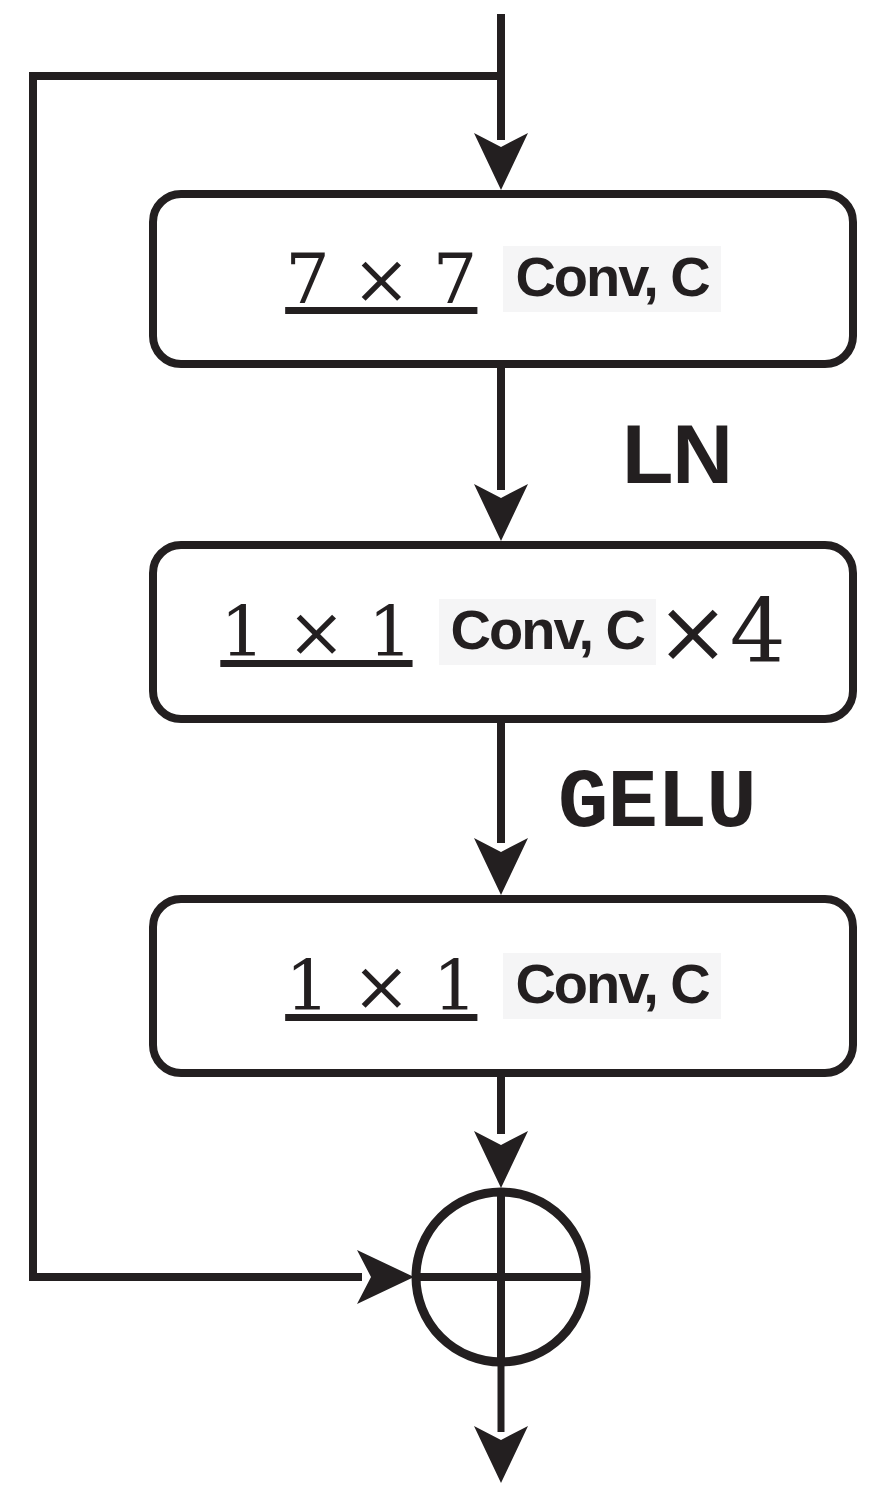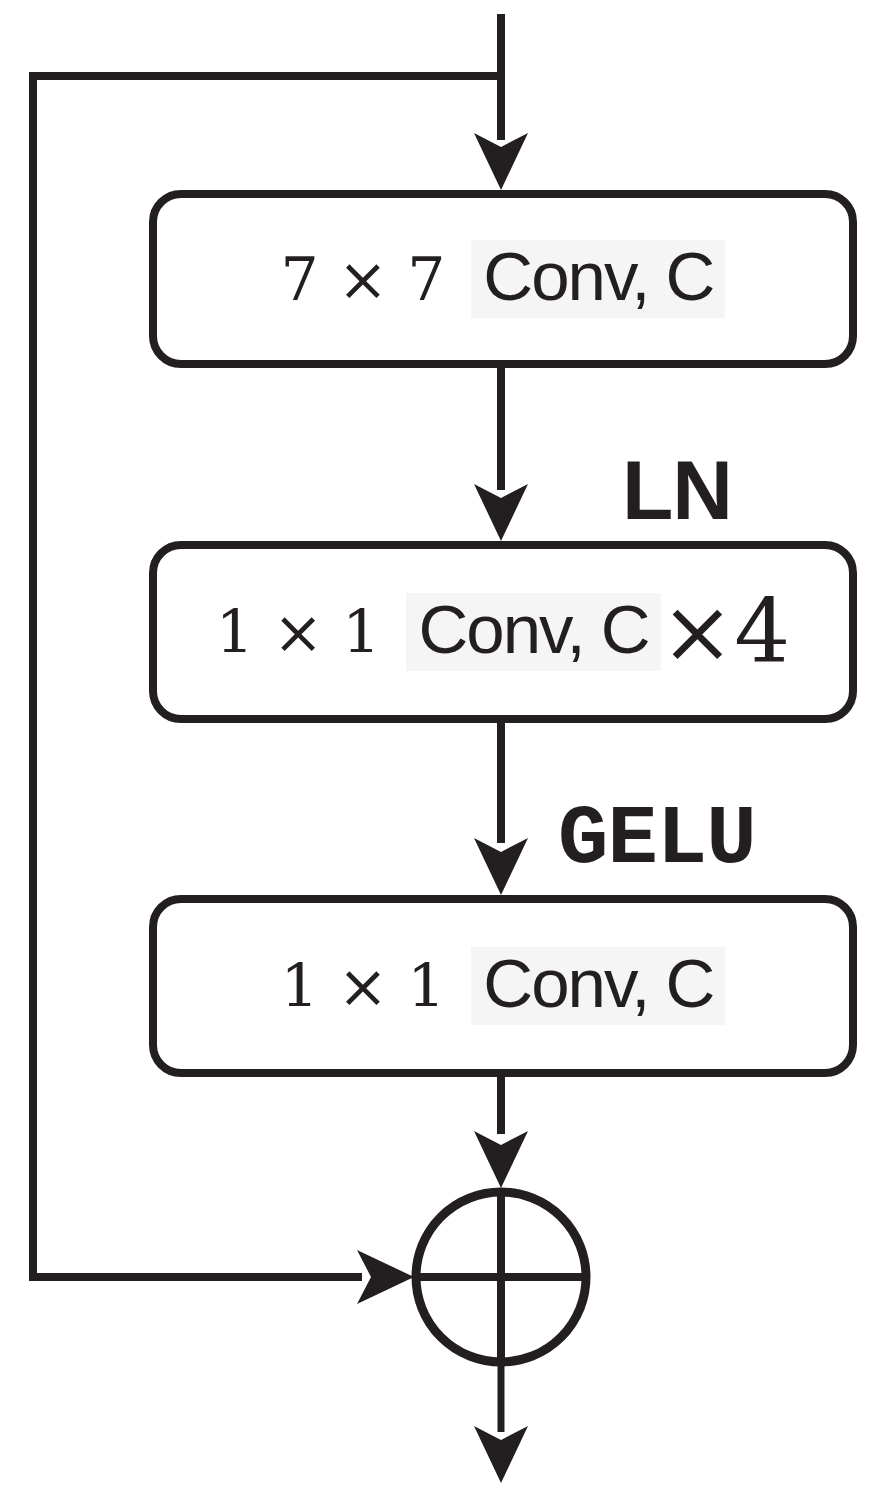--- a/index.html
+++ b/index.html
@@ -27,46 +27,46 @@
     border-radius:32px;
     background:var(--background);
     display:flex;align-items:center;justify-content:center;
     white-space:nowrap;
   }
   .block-1{top:190px;}
   .block-2{top:541px;height:182px;}
   .block-3{top:895px;height:182px;}
   .kernel{
     font-family:"DejaVu Serif",serif;
-    font-size:60px;line-height:1;
+    font-size:70px;line-height:1;
     color:var(--ink);
     margin-right:26px;
+    text-decoration:underline;
   }
   .convc{
     font-family:"Liberation Sans",sans-serif;
-    font-weight:normal;
-    font-size:69px;line-height:1.02;
+    font-weight:bold;
+    font-size:56px;line-height:1.02;
     letter-spacing:-2px;
     color:var(--ink);
     background:var(--highlight);
     padding:2px 12px 6px 12px;
   }
   .suffix{
     font-family:"DejaVu Serif",serif;
     font-size:88px;line-height:1;
     color:var(--ink);
   }
   .edge-label{
     position:absolute;
     font-family:"Liberation Sans",sans-serif;
     font-weight:bold;
     font-size:84px;line-height:1;
     letter-spacing:-1px;
     color:var(--ink);
-    margin-top:36px;
   }
   .edge-label-ln{left:622px;top:412px;}
   .edge-label-gelu{left:558px;top:762px;font-family:Liberation Mono, monospace;}
 </style>
 </head>
 <body>
 
 <div class="stage">
 
   <svg class="connectors" viewBox="0 0 877 1506" xmlns="http://www.w3.org/2000/svg">

